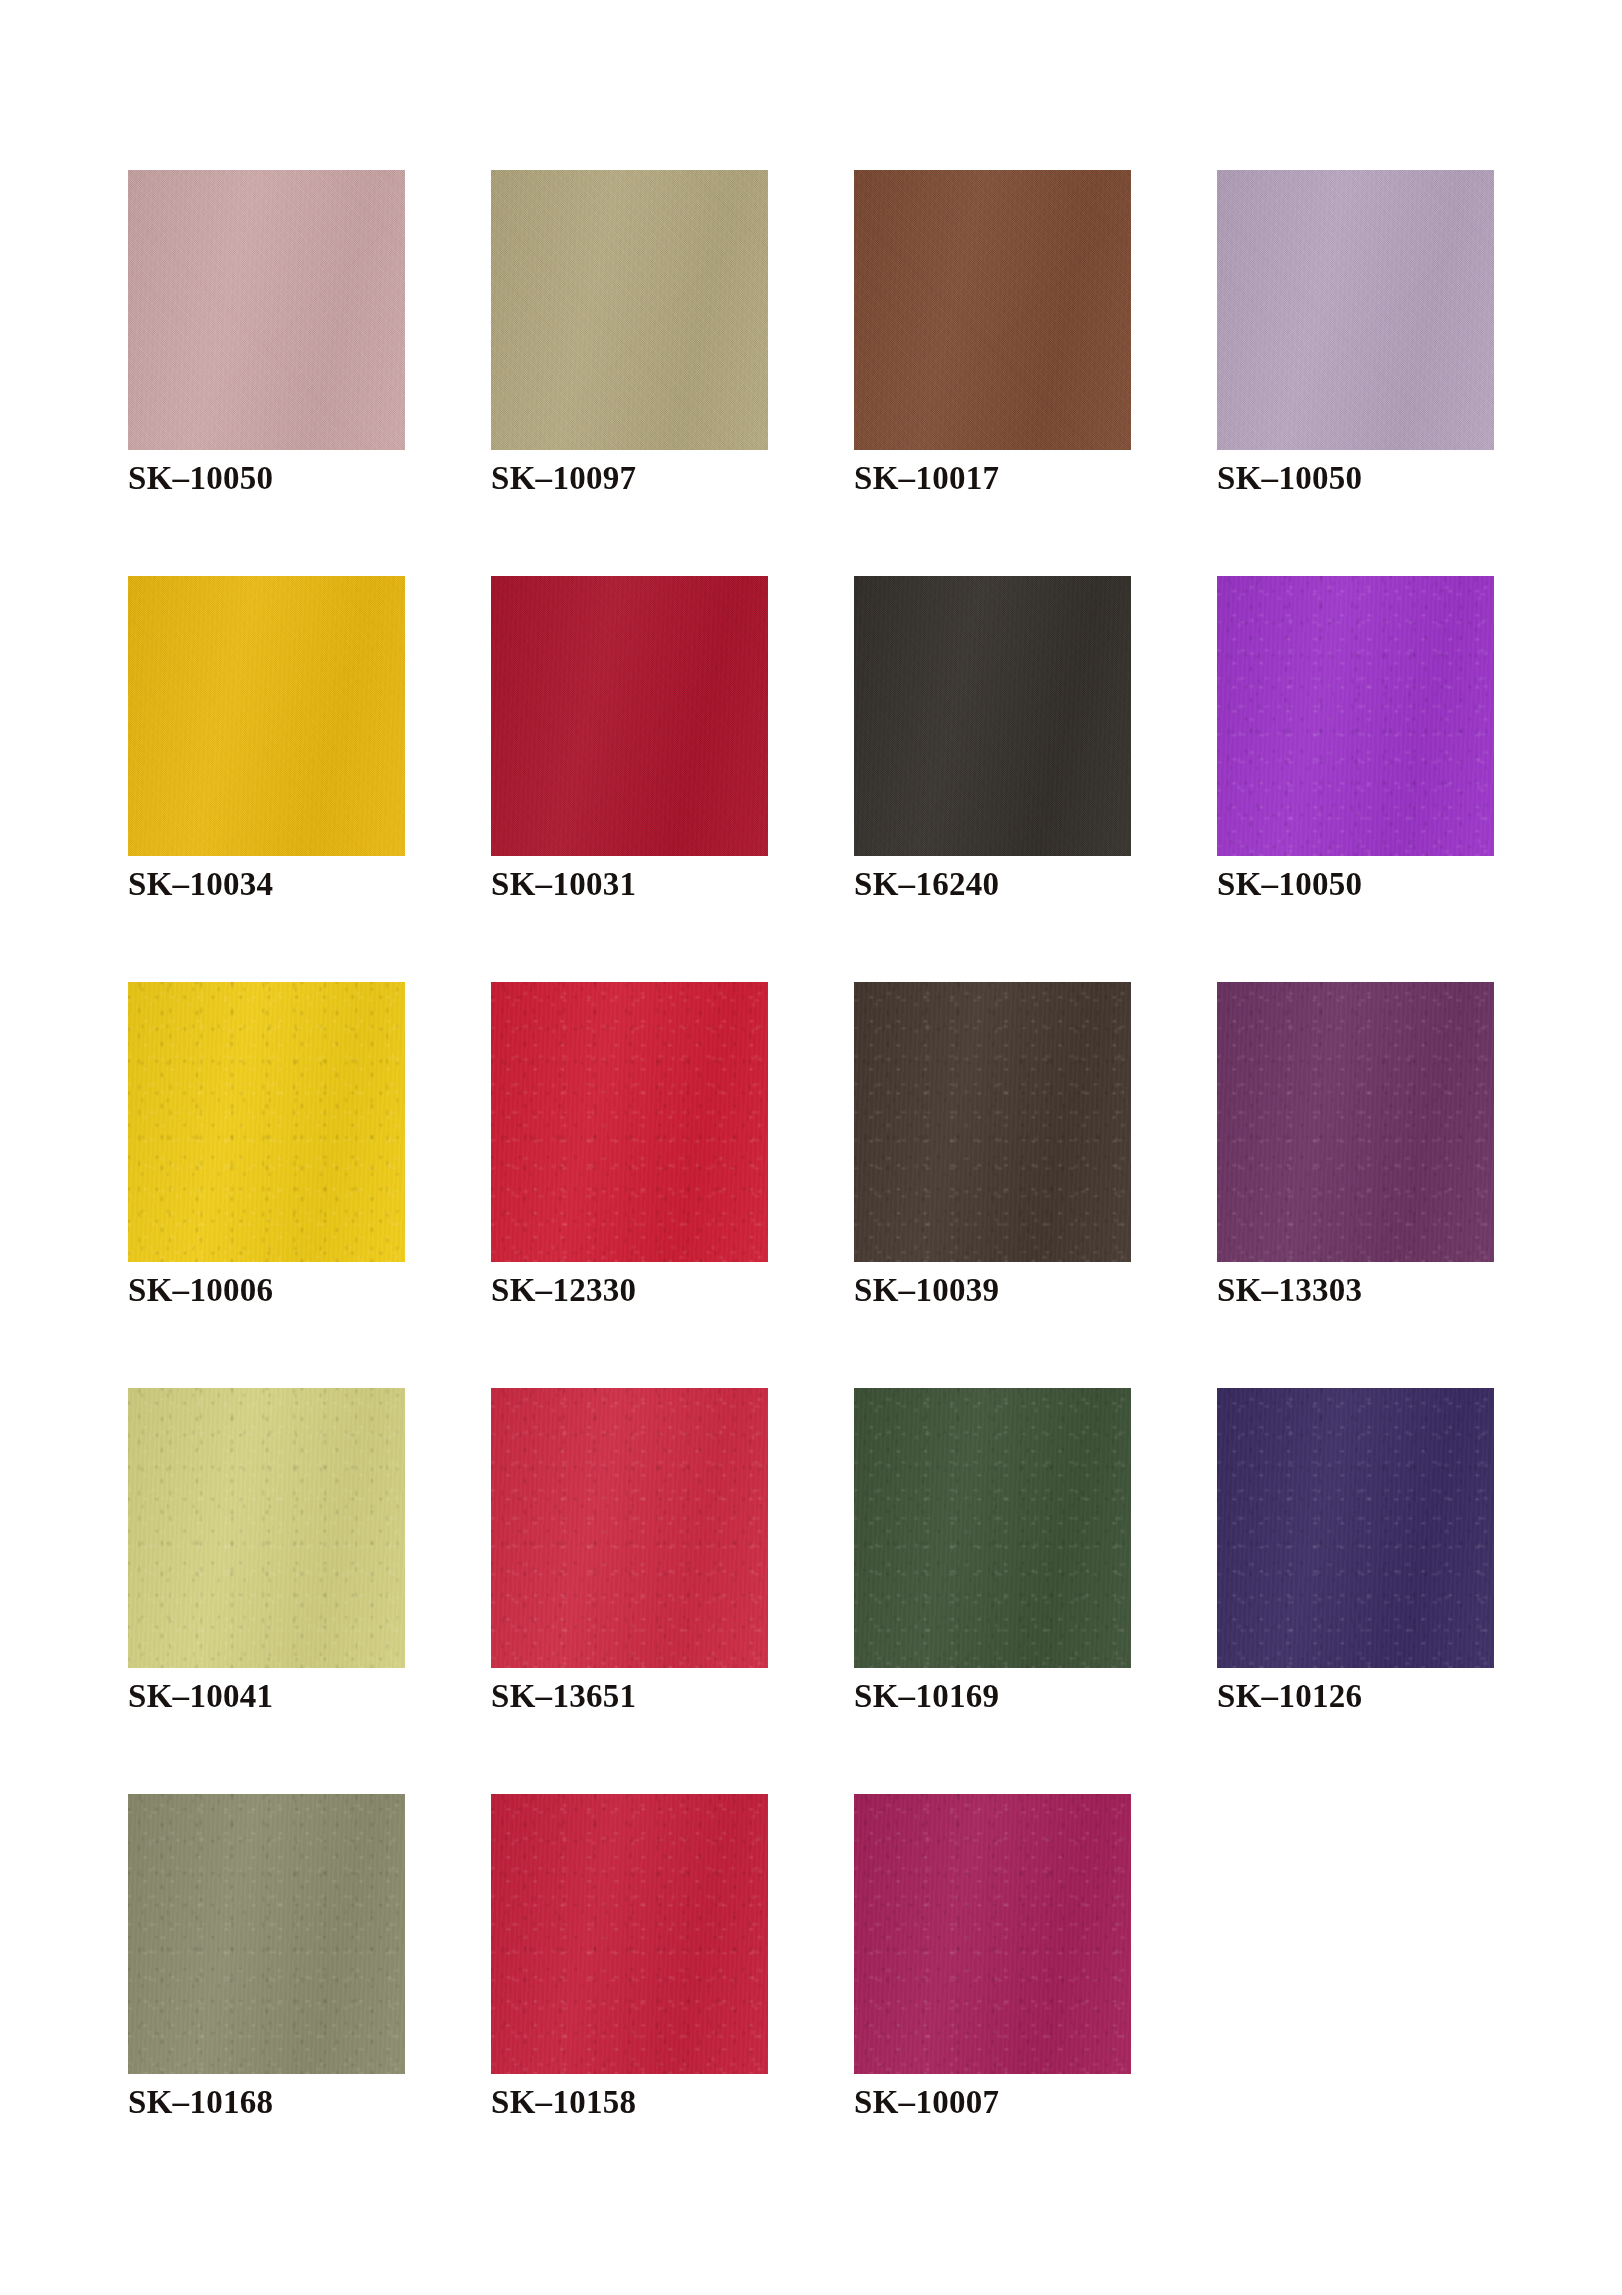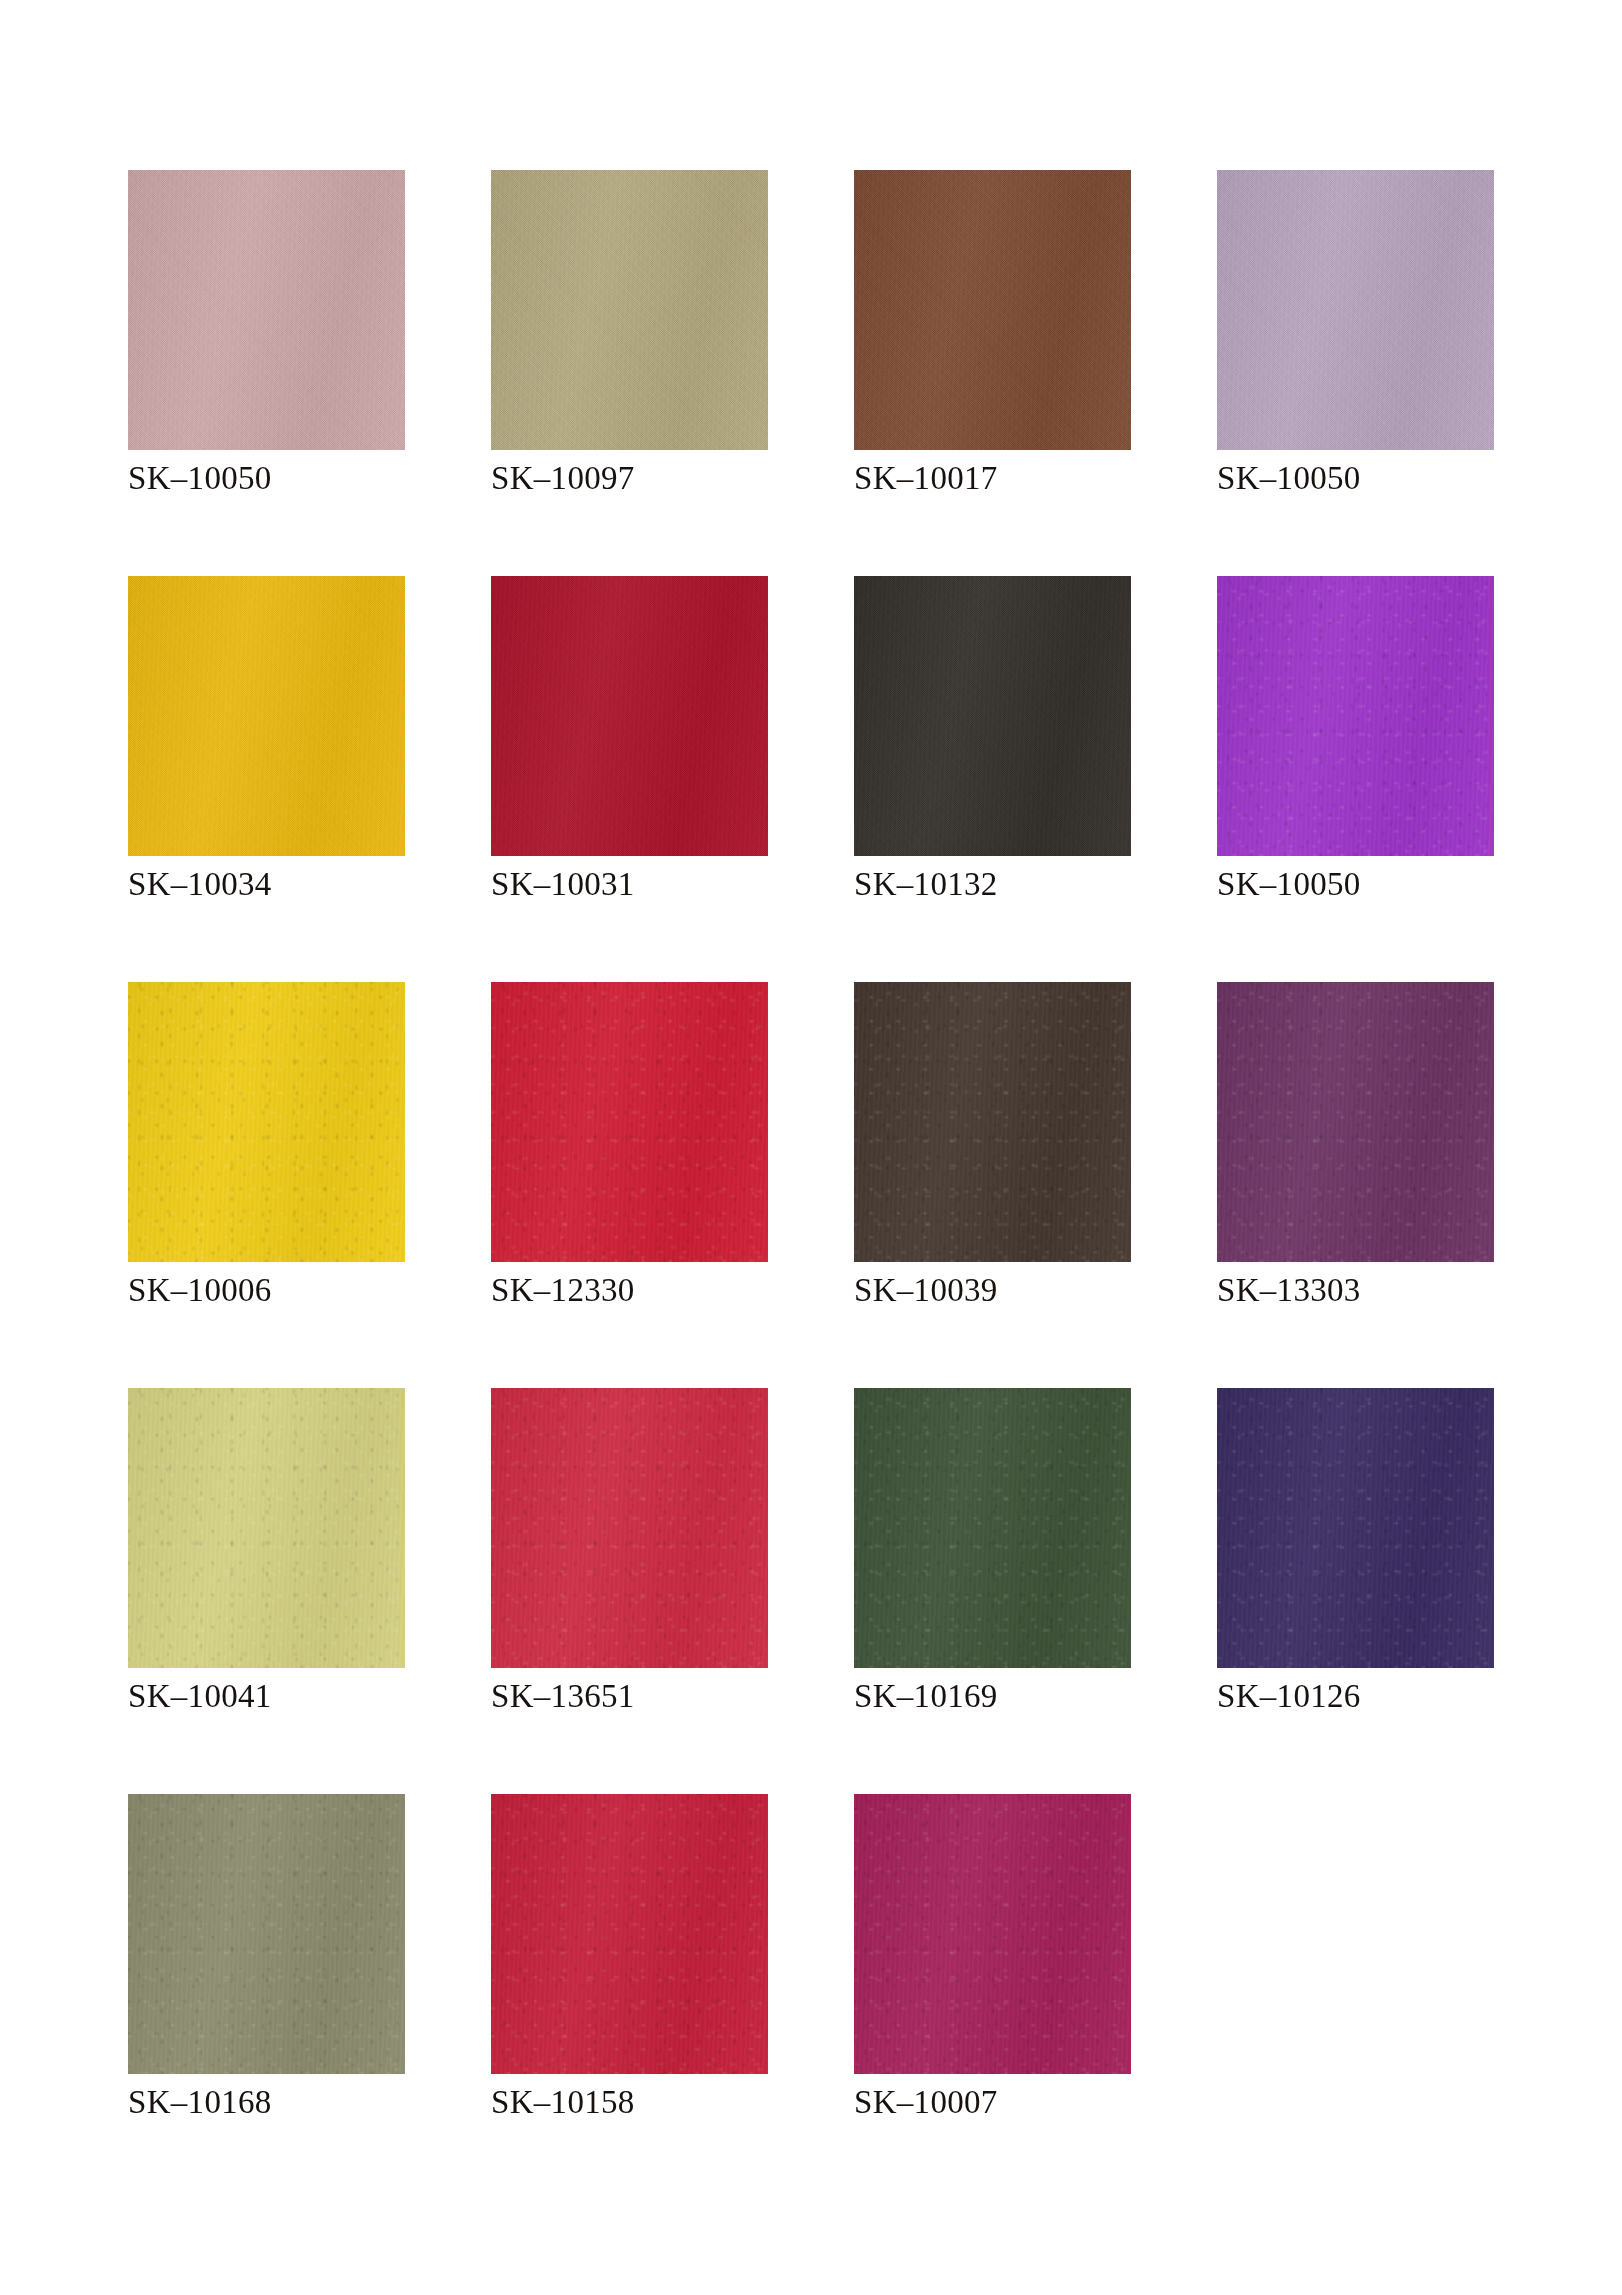--- a/index.html
+++ b/index.html
@@ -94,21 +94,21 @@
     background-image:
       linear-gradient(103deg, rgba(0,0,0,0.055) 0%, rgba(255,255,255,0.045) 38%,
                       rgba(0,0,0,0.04) 72%, rgba(255,255,255,0.03) 100%);
   }
 
   .swatch-label {
     position: absolute;
     left: 0;
     top: 292px;
     font-family: "Liberation Serif", "DejaVu Serif", serif;
-    font-weight: normal;
+    font-weight: bold;
     font-size: 33px;
     line-height: 1;
     letter-spacing: 0.3px;
     color: #171210;
     white-space: nowrap;
   }
 </style>
 </head>
 <body>
 
@@ -175,21 +175,21 @@
     <div class="swatch-label" style="color: rgb(23, 18, 16);">SK–10031</div>
   </div>
 
   <div class="swatch-cell">
     <div class="swatch-chip" title="charcoal black" style="background-color: rgb(51, 47, 42);">
       <div class="tex-shade"></div>
       <div class="tex-weave" style="display: block;"></div>
 
       <div class="tex-streak" style="opacity: 0.35;"></div>
     </div>
-    <div class="swatch-label" style="color: rgb(23, 18, 16);">SK–10132</div>
+    <div class="swatch-label" style="color: rgb(23, 18, 16);">SK–16240</div>
   </div>
 
   <div class="swatch-cell">
     <div class="swatch-chip" title="vivid violet" style="background-color: rgb(156, 53, 201);">
       <div class="tex-shade"></div>
 
       <div class="tex-felt" style="display: block;"></div>
       <div class="tex-streak" style="opacity: 0.55;"></div>
     </div>
     <div class="swatch-label" style="color: rgb(23, 18, 16);">SK–10050</div>

